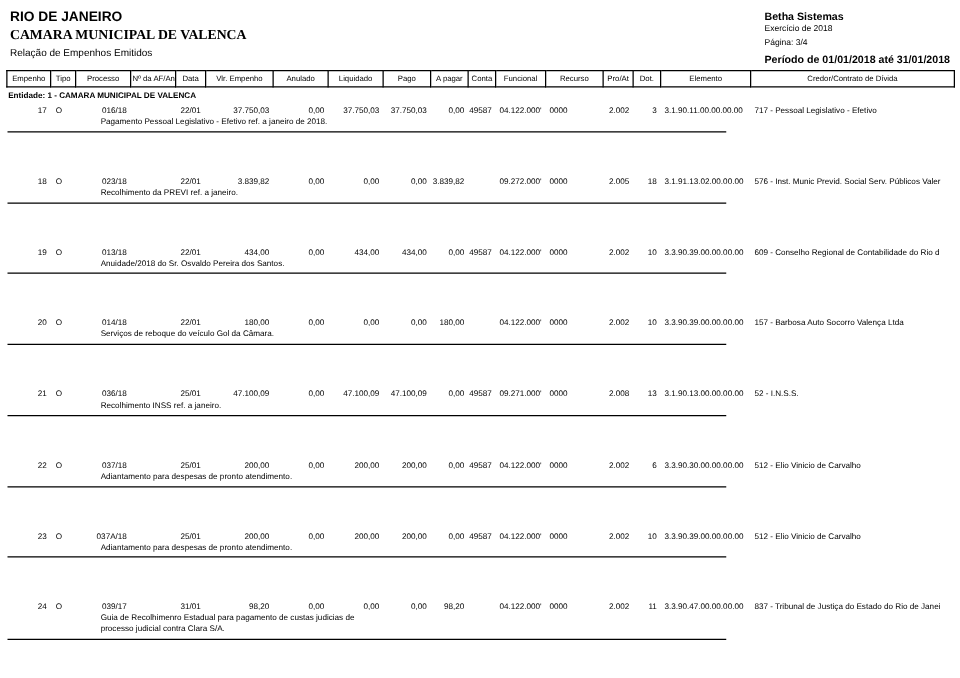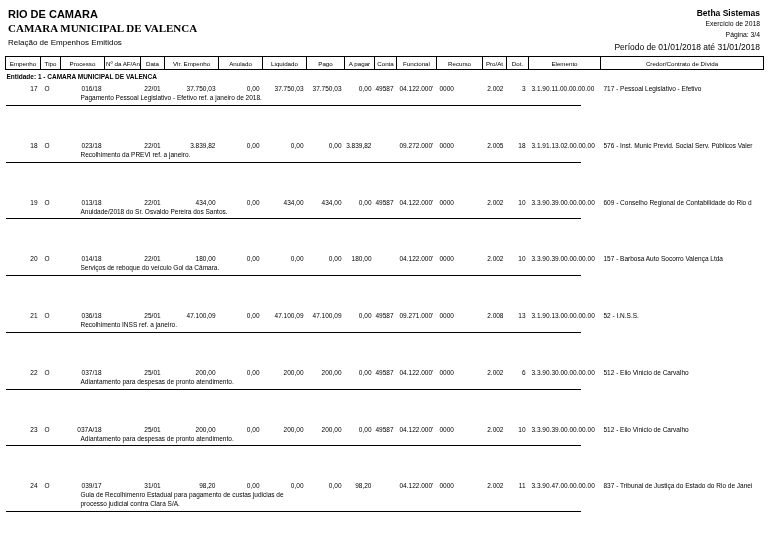--- a/index.html
+++ b/index.html
@@ -5,25 +5,25 @@
   * { margin:0; padding:0; box-sizing:border-box; }
   html,body { width:768px; height:542px; background:#fff; overflow:hidden;
     font-family:"Liberation Sans", sans-serif; color:#000; }
   .page { position:relative; width:768px; height:542px; padding:6px 5px 0 5px; }
 
   
   .hdr { display:flex; justify-content:space-between; align-items:flex-start; padding:2px 3px 4px 3px; }
   .hdr-left .l1 { font-size:11px; font-weight:bold; line-height:1.25; }
   .hdr-left .l2 { font-size:11px; font-weight:bold; line-height:1.25;font-family:Liberation Serif, serif; }
   .hdr-left .l3 { font-size:8px; margin-top:2px; }
-  .hdr-right { text-align:right; }
+  .hdr-right { }
   .hdr-right .r1 { font-size:8.5px; font-weight:bold; line-height:1.3; }
   .hdr-right .r2 { font-size:6.8px; line-height:1.55; }
   .hdr-right .r3 { font-size:6.8px; line-height:1.55; }
-  .hdr-right .r4 { font-size:8.5px; font-weight:normal; margin-top:2px; }
+  .hdr-right .r4 { font-size:8.5px; font-weight:bold; margin-top:2px; }
 
   
   table { width:758px; border-collapse:collapse; table-layout:fixed; }
   thead th { border:1px solid #000; font-size:6.2px; font-weight:normal; text-align:center;
     padding:2.5px 1px; white-space:nowrap; overflow:hidden; }
   td { font-size:6.5px; white-space:nowrap; vertical-align:top; }
   .entity-row td { font-weight:bold; padding:3px 0 2px 1px; font-size:6.5px; }
   .num-row td { padding-top:3px; }
   .ra { text-align:right; padding-right:3px; }
   .la { text-align:left; padding-left:3px; }
@@ -41,21 +41,21 @@
   col.c13{width:46px} col.c14{width:24px} col.c15{width:22px} col.c16{width:72px}
   col.c17{width:163px}
 </style>
 </head>
 <body>
 
 <div class="page">
 
   <div class="hdr">
     <div class="hdr-left">
-      <div class="l1">RIO DE CAMARA</div>
+      <div class="l1">RIO DE JANEIRO</div>
       <div class="l2">CAMARA MUNICIPAL DE VALENCA</div>
       <div class="l3">Relação de Empenhos Emitidos</div>
     </div>
     <div class="hdr-right">
       <div class="r1">Betha Sistemas</div>
       <div class="r2">Exercício de 2018</div>
       <div class="r3">Página: 3/4</div>
       <div class="r4">Período de 01/01/2018 até 31/01/2018</div>
     </div>
   </div>

